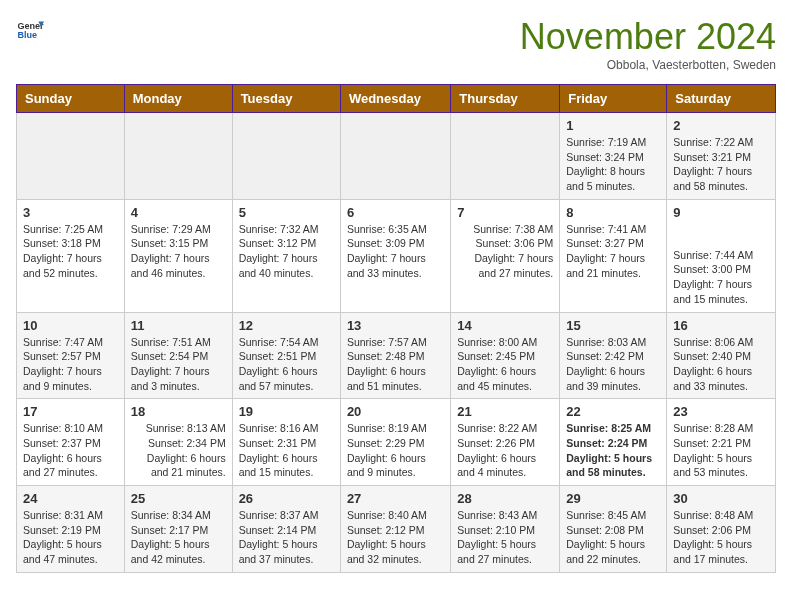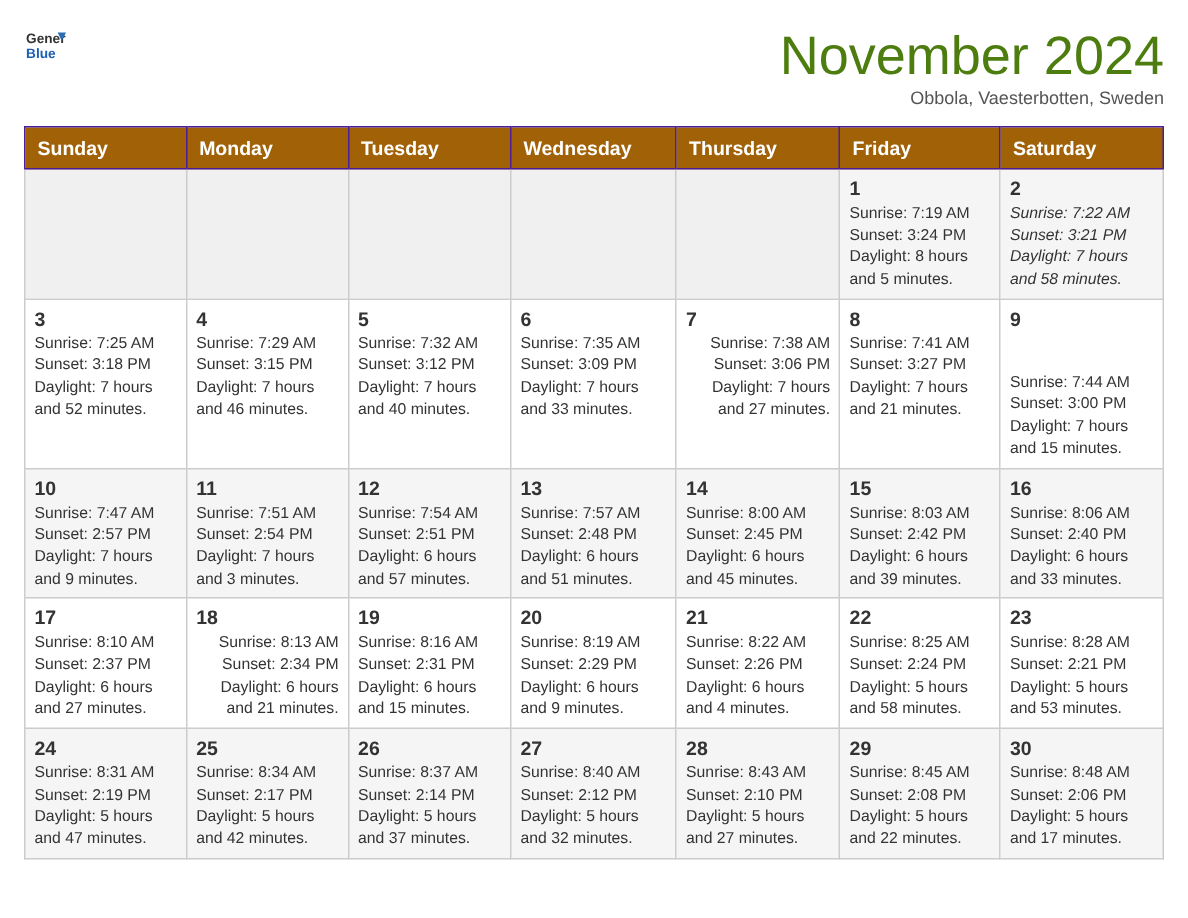--- a/index.html
+++ b/index.html
@@ -120,21 +120,21 @@
         <td class="empty-cell"></td>
         <td>
           <span class="day-number">1</span>
           <div class="day-info" style="white-space: pre-line;">Sunrise: 7:19 AM
 Sunset: 3:24 PM
 Daylight: 8 hours
 and 5 minutes.</div>
         </td>
         <td>
           <span class="day-number">2</span>
-          <div class="day-info" style="white-space: pre-line; font-style: italic;">Sunrise: 7:22 AM
+          <div class="day-info" style="white-space: pre-line;">Sunrise: 7:22 AM
 Sunset: 3:21 PM
 Daylight: 7 hours
 and 58 minutes.</div>
         </td>
       </tr>
       <tr>
         <td>
           <span class="day-number">3</span>
           <div class="day-info" style="white-space: pre-line;">Sunrise: 7:25 AM
 Sunset: 3:18 PM
@@ -150,21 +150,21 @@
         </td>
         <td>
           <span class="day-number">5</span>
           <div class="day-info" style="white-space: pre-line;">Sunrise: 7:32 AM
 Sunset: 3:12 PM
 Daylight: 7 hours
 and 40 minutes.</div>
         </td>
         <td>
           <span class="day-number">6</span>
-          <div class="day-info" style="white-space: pre-line;">Sunrise: 7:35 AM
+          <div class="day-info" style="white-space: pre-line;">Sunrise: 6:35 AM
 Sunset: 3:09 PM
 Daylight: 7 hours
 and 33 minutes.</div>
         </td>
         <td>
           <span class="day-number">7</span>
           <div class="day-info" style="white-space: pre-line; text-align: right;">Sunrise: 7:38 AM
 Sunset: 3:06 PM
 Daylight: 7 hours
 and 27 minutes.</div>
@@ -266,21 +266,21 @@
         </td>
         <td>
           <span class="day-number">21</span>
           <div class="day-info" style="white-space: pre-line;">Sunrise: 8:22 AM
 Sunset: 2:26 PM
 Daylight: 6 hours
 and 4 minutes.</div>
         </td>
         <td>
           <span class="day-number">22</span>
-          <div class="day-info" style="white-space: pre-line;">Sunrise: 8:25 AM
+          <div class="day-info" style="white-space: pre-line; font-weight: bold;">Sunrise: 8:25 AM
 Sunset: 2:24 PM
 Daylight: 5 hours
 and 58 minutes.</div>
         </td>
         <td>
           <span class="day-number">23</span>
           <div class="day-info" style="white-space: pre-line;">Sunrise: 8:28 AM
 Sunset: 2:21 PM
 Daylight: 5 hours
 and 53 minutes.</div>

